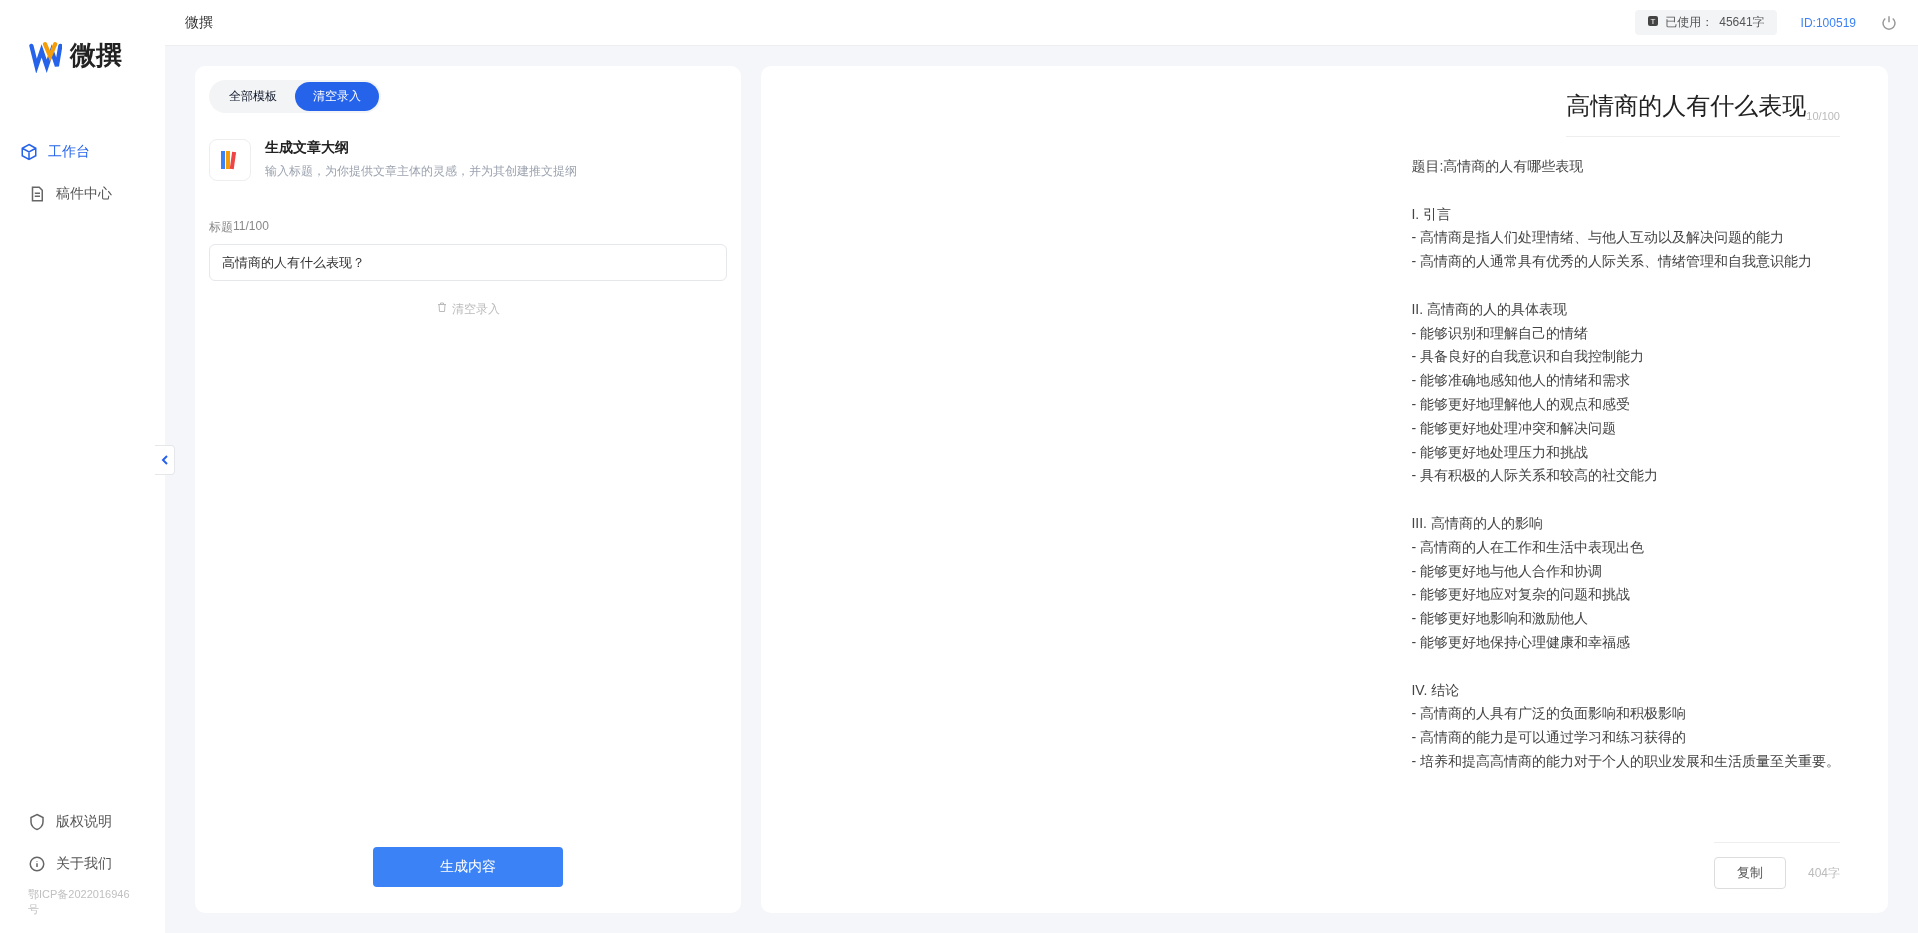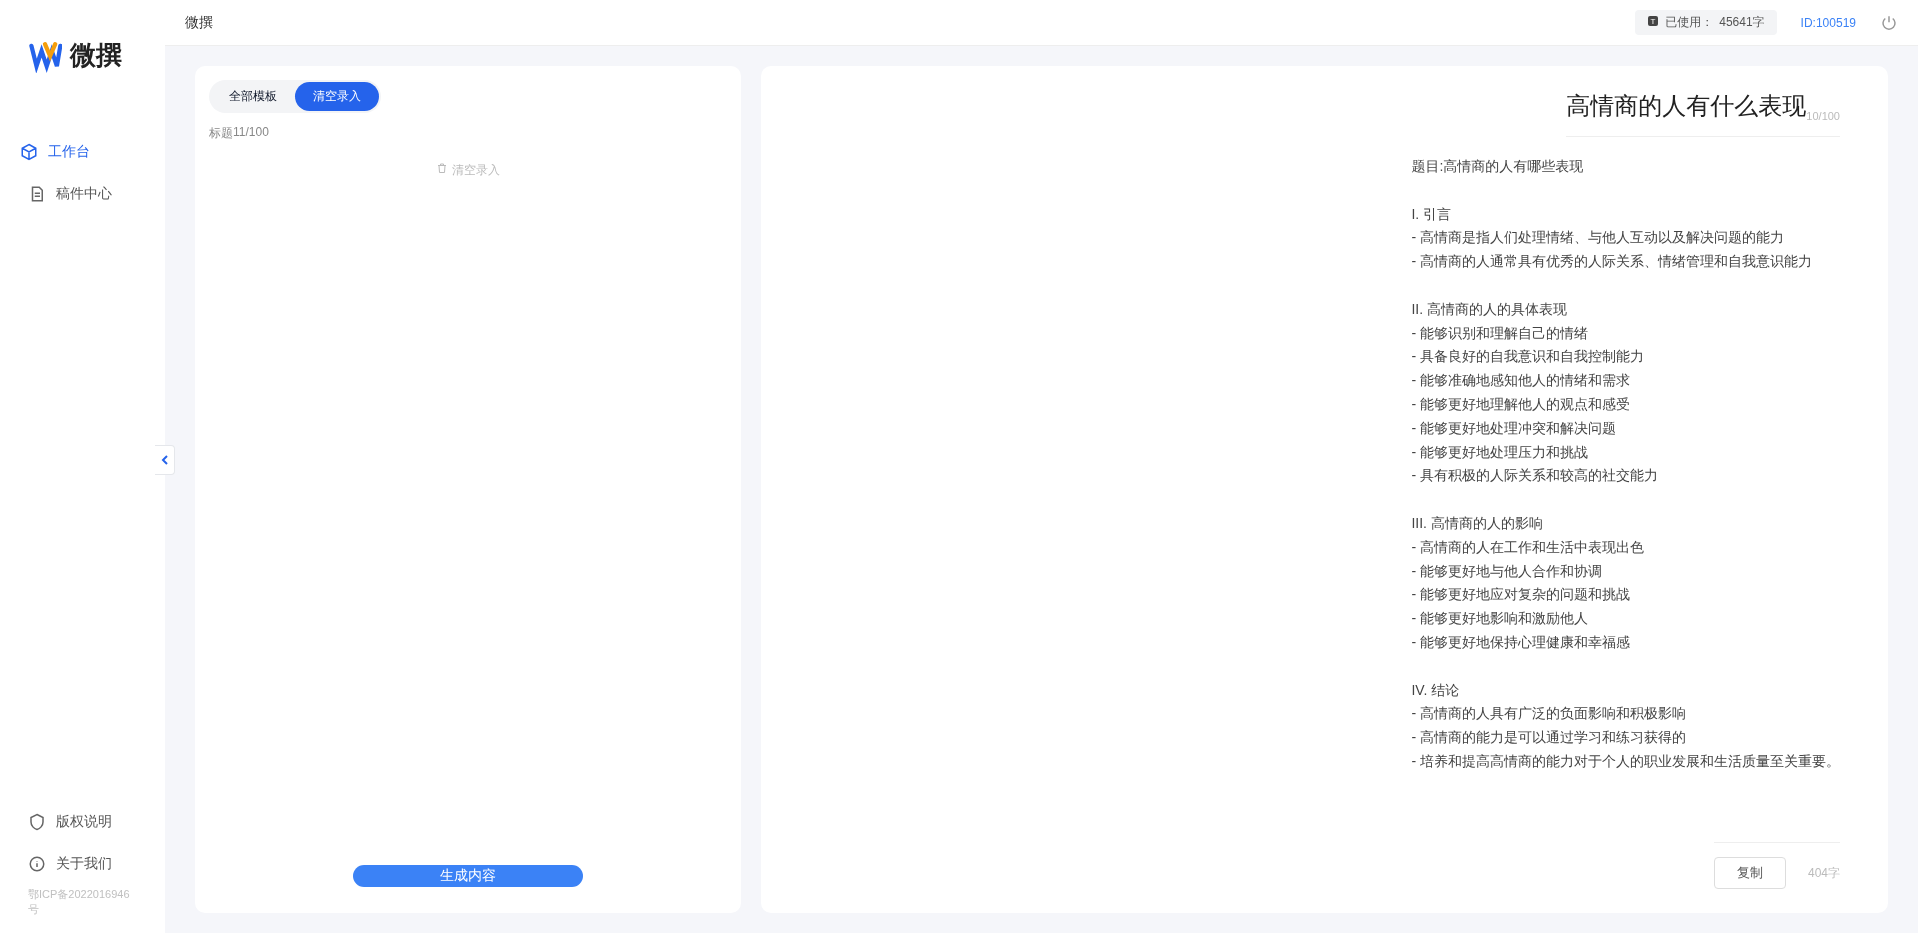--- a/index.html
+++ b/index.html
@@ -139,23 +139,23 @@
       border: 1px solid #e5e7eb; border-radius: 6px;
       font-size: 13px; color: #333;
     }
     .clear-row {
       text-align: center; margin-top: 20px; font-size: 12px; color: #bbb;
       display: flex; justify-content: center; align-items: flex-start; gap: 4px;
       cursor: pointer;
     }
     .panel-left-bottom { margin-top: auto; display: flex; justify-content: center; padding: 12px 0; }
     .gen-btn {
-      width: 230px; padding: 2px 0; text-align: center;
+      width: 190px; padding: 11px 0; text-align: center;
       background: #3b82f6; color: #fff; font-size: 14px;
-      border-radius: 12px; cursor: pointer; border: none;
+      border-radius: 4px; cursor: pointer; border: none;
     }
     
     
     .panel-right {
       flex: 1; background: #fff; border-radius: 10px;
       padding: 24px 48px; display: flex; flex-direction: column; align-items: flex-end;
     }
     .result-title-row {
       display: flex; align-items: flex-end; border-bottom: 1px solid #eee; padding-bottom: 14px;
     }
@@ -257,26 +257,40 @@
       </div>
     </header>
 
     <div class="content">
       <section class="panel-left">
         <div class="tab-pill-group">
           <div class="tab-pill">全部模板</div>
           <div class="tab-pill active">清空录入</div>
         </div>
 
+        <div class="template-card">
+          <div class="tpl-icon">
+            <svg width="26" height="26" viewBox="0 0 26 26">
+                <rect x="4" y="4" width="4" height="18" fill="#3b82f6"></rect>
+                <rect x="9" y="4" width="4" height="18" fill="#f59e0b"></rect>
+                <rect x="14" y="5" width="4" height="17" fill="#ef4444" transform="rotate(8 16 13)"></rect>
+              </svg>
+          </div>
+          <div class="tpl-info">
+            <div class="tpl-title">生成文章大纲</div>
+            <div class="tpl-desc">输入标题，为你提供文章主体的灵感，并为其创建推文提纲</div>
+          </div>
+        </div>
 
         <div class="field-row">
           <div class="field-header">
             <span>标题</span>
             <span>11/100</span>
           </div>
+          <input class="field-input" value="高情商的人有什么表现？" style="">
         </div>
 
         <div class="clear-row">
           <span><svg width="12" height="12" viewBox="0 0 24 24" fill="none" stroke="#bbb" stroke-width="2">
                 <path d="M4 7 H20 M9 7 V4 H15 V7 M6 7 L7 21 H17 L18 7"></path>
               </svg></span>
           <span>清空录入</span>
         </div>
 
         <div class="panel-left-bottom">

